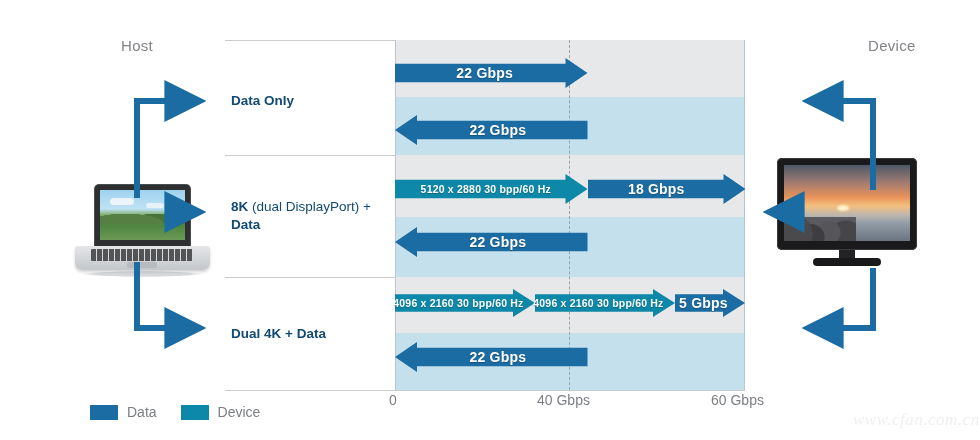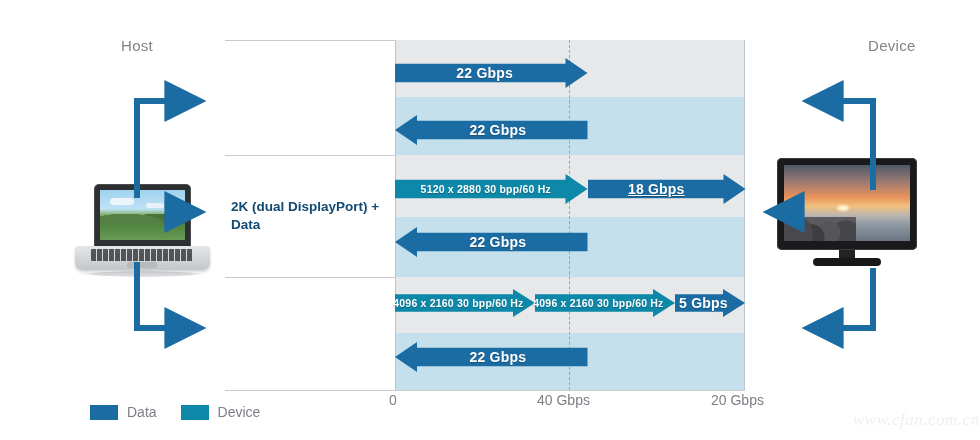--- a/index.html
+++ b/index.html
@@ -20,21 +20,21 @@
   }
   #host-label{left:86px;top:37px;}
   #device-label{left:833px;top:37px;}
 
   
   .rowlabel{
     position:absolute;left:196px;width:160px;
     color:#124a72;font-size:13.5px;line-height:18px;
   }
   .rowlabel b{font-weight:bold;}
-  .rowlabel .norm{font-weight:bold;}
+  .rowlabel .norm{font-weight:normal;}
   #rowlabel-0{top:92px;}
   #rowlabel-1{top:198px;}
   #rowlabel-2{top:325px;}
 
   
   .sep{position:absolute;left:190px;width:520px;height:1px;background:#c9cbcd;}
 
   
   #plot{position:absolute;left:360px;top:40px;width:350px;height:350px;}
   .band{position:absolute;left:0;width:350px;}
@@ -118,58 +118,64 @@
 <div id="stage">
 
   <div class="endpoint-label" id="host-label">Host</div>
   <div class="endpoint-label" id="device-label">Device</div>
 
   <div class="sep" style="top:40px"></div>
   <div class="sep" style="top:155px"></div>
   <div class="sep" style="top:277px"></div>
   <div class="sep" style="top:390px"></div>
 
+  <div class="rowlabel" id="rowlabel-0">
+    <b>Data Only</b><span class="norm"></span>
+  </div>
   <div class="rowlabel" id="rowlabel-1">
-    <b>2K</b><span class="norm"> (dual DisplayPort) +</span><br>
+    <b>8K</b><span class="norm"> (dual DisplayPort) +</span><br>
     <b>Data</b>
+  </div>
+  <div class="rowlabel" id="rowlabel-2">
+    <b>Dual 4K + Data</b><span class="norm"></span>
   </div>
 
   <div id="plot">
     <div class="band gray" style="top:0px;height:57px"></div>
     <div class="band blue" style="top:57px;height:58px"></div>
     <div class="band gray" style="top:115px;height:62px"></div>
     <div class="band blue" style="top:177px;height:60px"></div>
     <div class="band gray" style="top:237px;height:56px"></div>
     <div class="band blue" style="top:293px;height:57px"></div>
     <div class="plot-border"></div>
     <div id="midline"></div>
   </div>
 
   <div id="axis-line"></div>
   <div class="tick" style="left:354px">0</div>
   <div class="tick" style="left:502px">40 Gbps</div>
-  <div class="tick" style="left:676px">20 Gbps</div>
+  <div class="tick" style="left:676px">60 Gbps</div>
 
   <div id="arrow-layer">
       <svg class="arrow-svg" width="192.5" height="30" viewBox="0 0 192.5 30" style="left: 360px; top: 58px;">
         <path d="M0,5.699999999999999 L170.5,5.699999999999999 L170.5,0 L192.5,15 L170.5,30 L170.5,24.3 L0,24.3 Z" fill="#1b6ca3"></path>
       </svg>
       <div class="arrow-text" style="left: 360px; top: 58px; width: 192.5px; height: 30px; padding-right: 13.2px; box-sizing: border-box;">22 Gbps</div>
       <svg class="arrow-svg" width="192.5" height="30" viewBox="0 0 192.5 30" style="left: 360px; top: 115px;">
         <path d="M192.5,5.699999999999999 L22,5.699999999999999 L22,0 L0,15 L22,30 L22,24.3 L192.5,24.3 Z" fill="#1b6ca3"></path>
       </svg>
       <div class="arrow-text" style="left: 360px; top: 115px; width: 192.5px; height: 30px; padding-left: 13.2px; box-sizing: border-box;">22 Gbps</div>
       <svg class="arrow-svg" width="192.5" height="30" viewBox="0 0 192.5 30" style="left: 360px; top: 174px;">
         <path d="M0,5.699999999999999 L170.5,5.699999999999999 L170.5,0 L192.5,15 L170.5,30 L170.5,24.3 L0,24.3 Z" fill="#0e88a8"></path>
       </svg>
       <div class="arrow-text" style="left: 360px; top: 174px; width: 192.5px; height: 30px; padding-right: 11px; box-sizing: border-box; font-size: 10.5px;">5120 x 2880 30 bpp/60 Hz</div>
       <svg class="arrow-svg" width="157.5" height="30" viewBox="0 0 157.5 30" style="left: 552.5px; top: 174px;">
         <path d="M0,5.699999999999999 L135.5,5.699999999999999 L135.5,0 L157.5,15 L135.5,30 L135.5,24.3 L0,24.3 Z" fill="#1b6ca3"></path>
       </svg>
-      <div class="arrow-text" style="left: 552.5px; top: 174px; width: 157.5px; height: 30px; padding-right: 20px; box-sizing: border-box; text-decoration: underline;">18 Gbps</div>
+      <div class="arrow-text" style="left: 552.5px; top: 174px; width: 157.5px; height: 30px; padding-right: 20px; box-sizing: border-box;">18 Gbps</div>
       <svg class="arrow-svg" width="192.5" height="30" viewBox="0 0 192.5 30" style="left: 360px; top: 227px;">
         <path d="M192.5,5.699999999999999 L22,5.699999999999999 L22,0 L0,15 L22,30 L22,24.3 L192.5,24.3 Z" fill="#1b6ca3"></path>
       </svg>
       <div class="arrow-text" style="left: 360px; top: 227px; width: 192.5px; height: 30px; padding-left: 13.2px; box-sizing: border-box;">22 Gbps</div>
       <svg class="arrow-svg" width="140" height="28" viewBox="0 0 140 28" style="left: 360px; top: 289px;">
         <path d="M0,5.32 L118,5.32 L118,0 L140,14 L118,28 L118,22.68 L0,22.68 Z" fill="#0e88a8"></path>
       </svg>
       <div class="arrow-text" style="left: 360px; top: 289px; width: 140px; height: 28px; padding-right: 13.2px; box-sizing: border-box; font-size: 10.5px;">4096 x 2160 30 bpp/60 Hz</div>
       <svg class="arrow-svg" width="140" height="28" viewBox="0 0 140 28" style="left: 500px; top: 289px;">
         <path d="M0,5.32 L118,5.32 L118,0 L140,14 L118,28 L118,22.68 L0,22.68 Z" fill="#0e88a8"></path>

